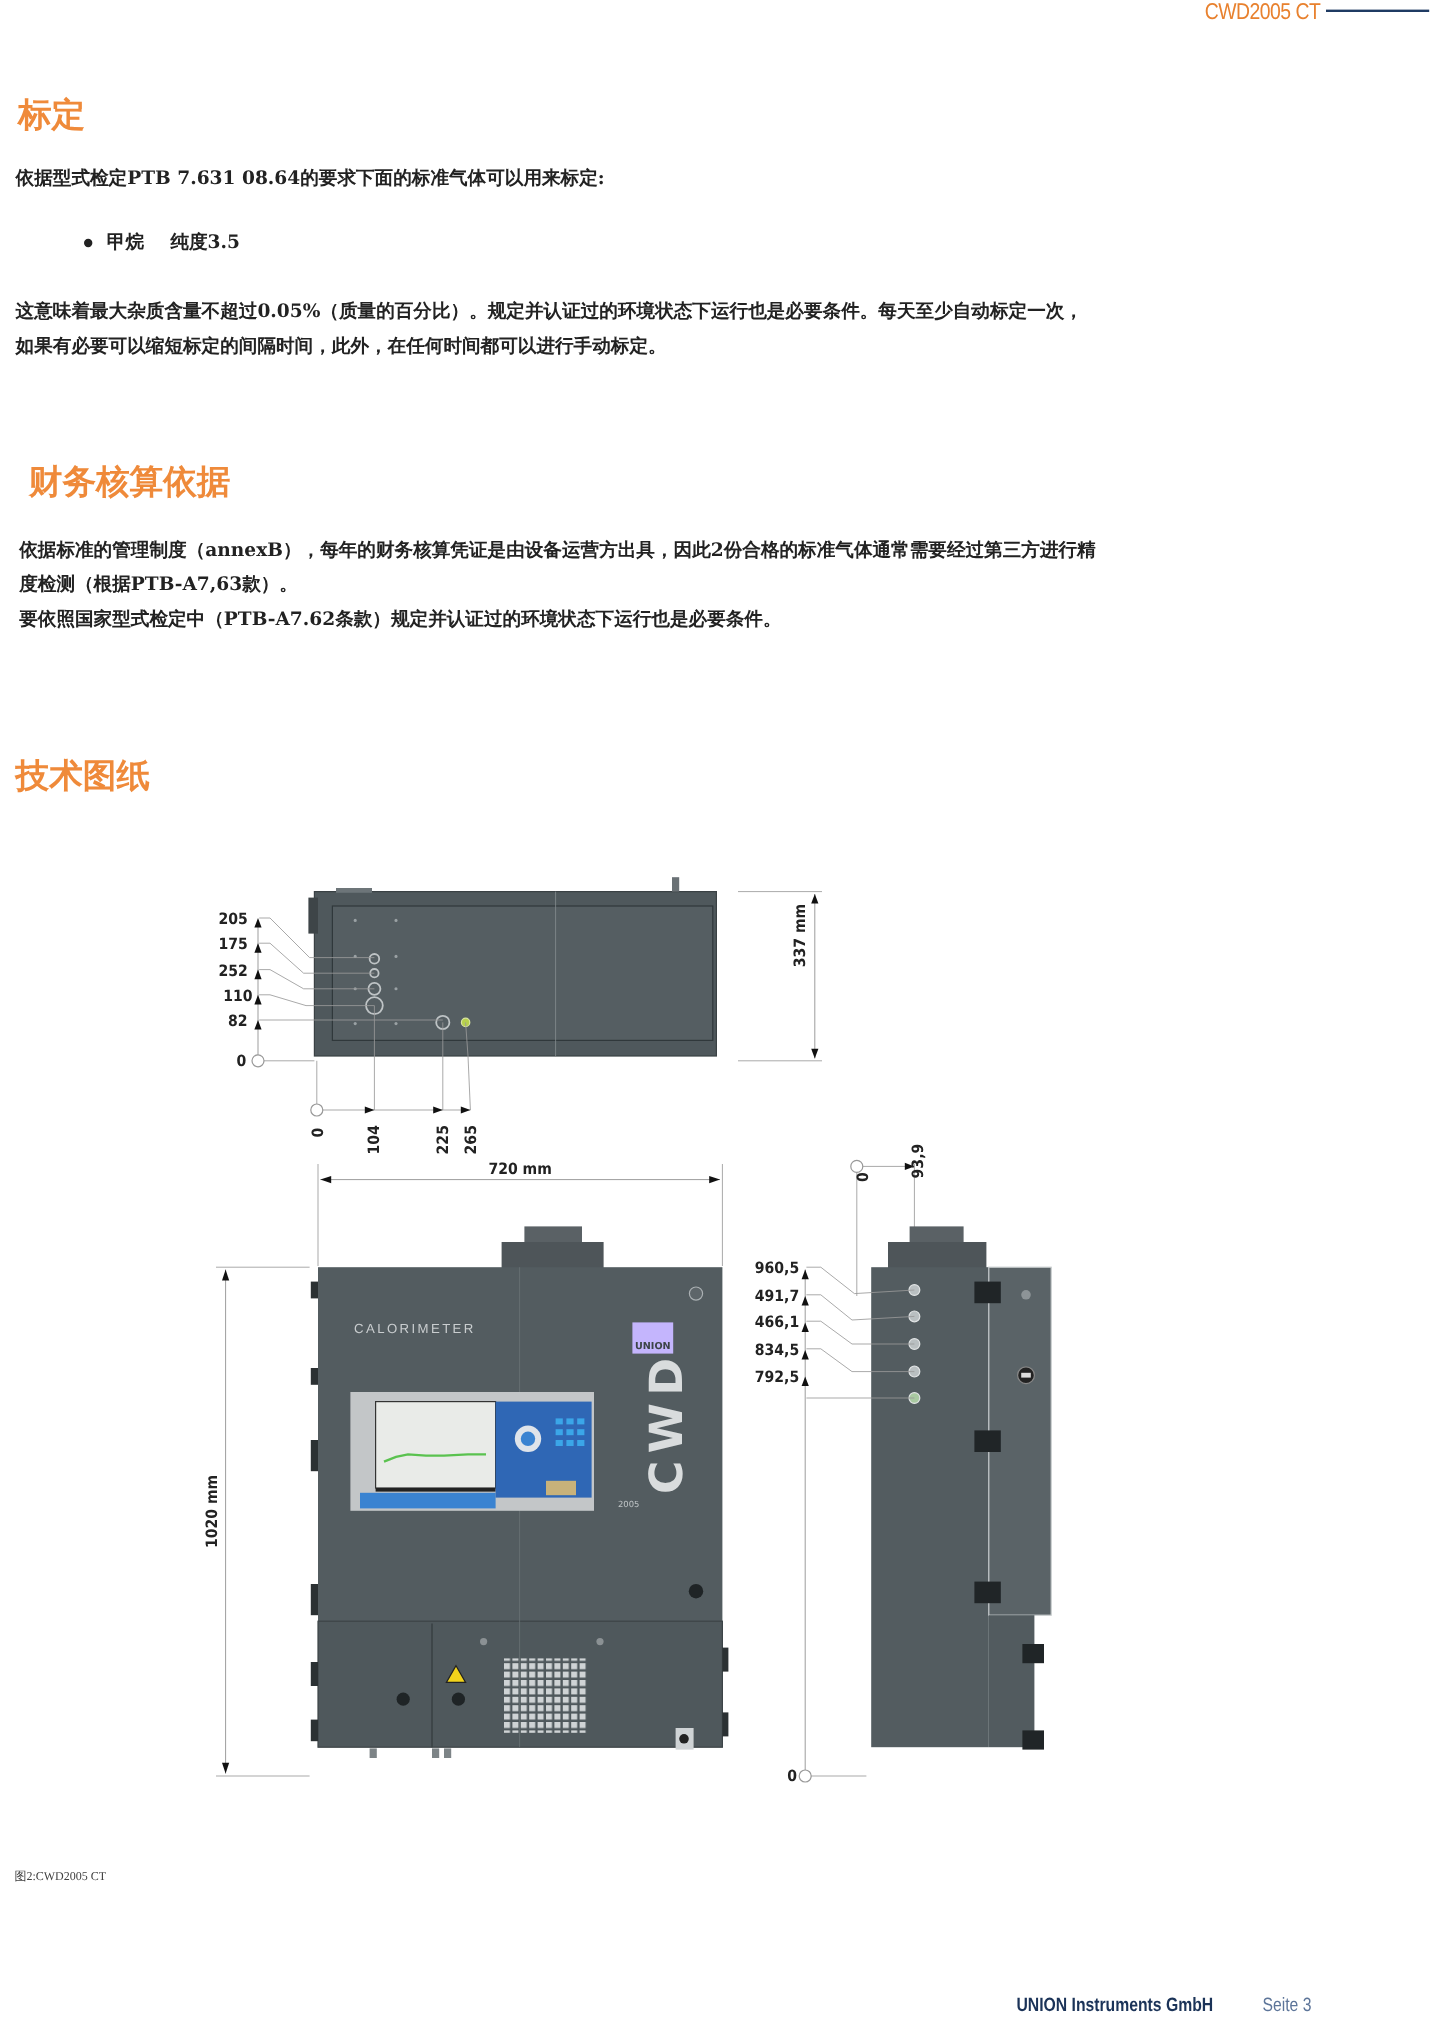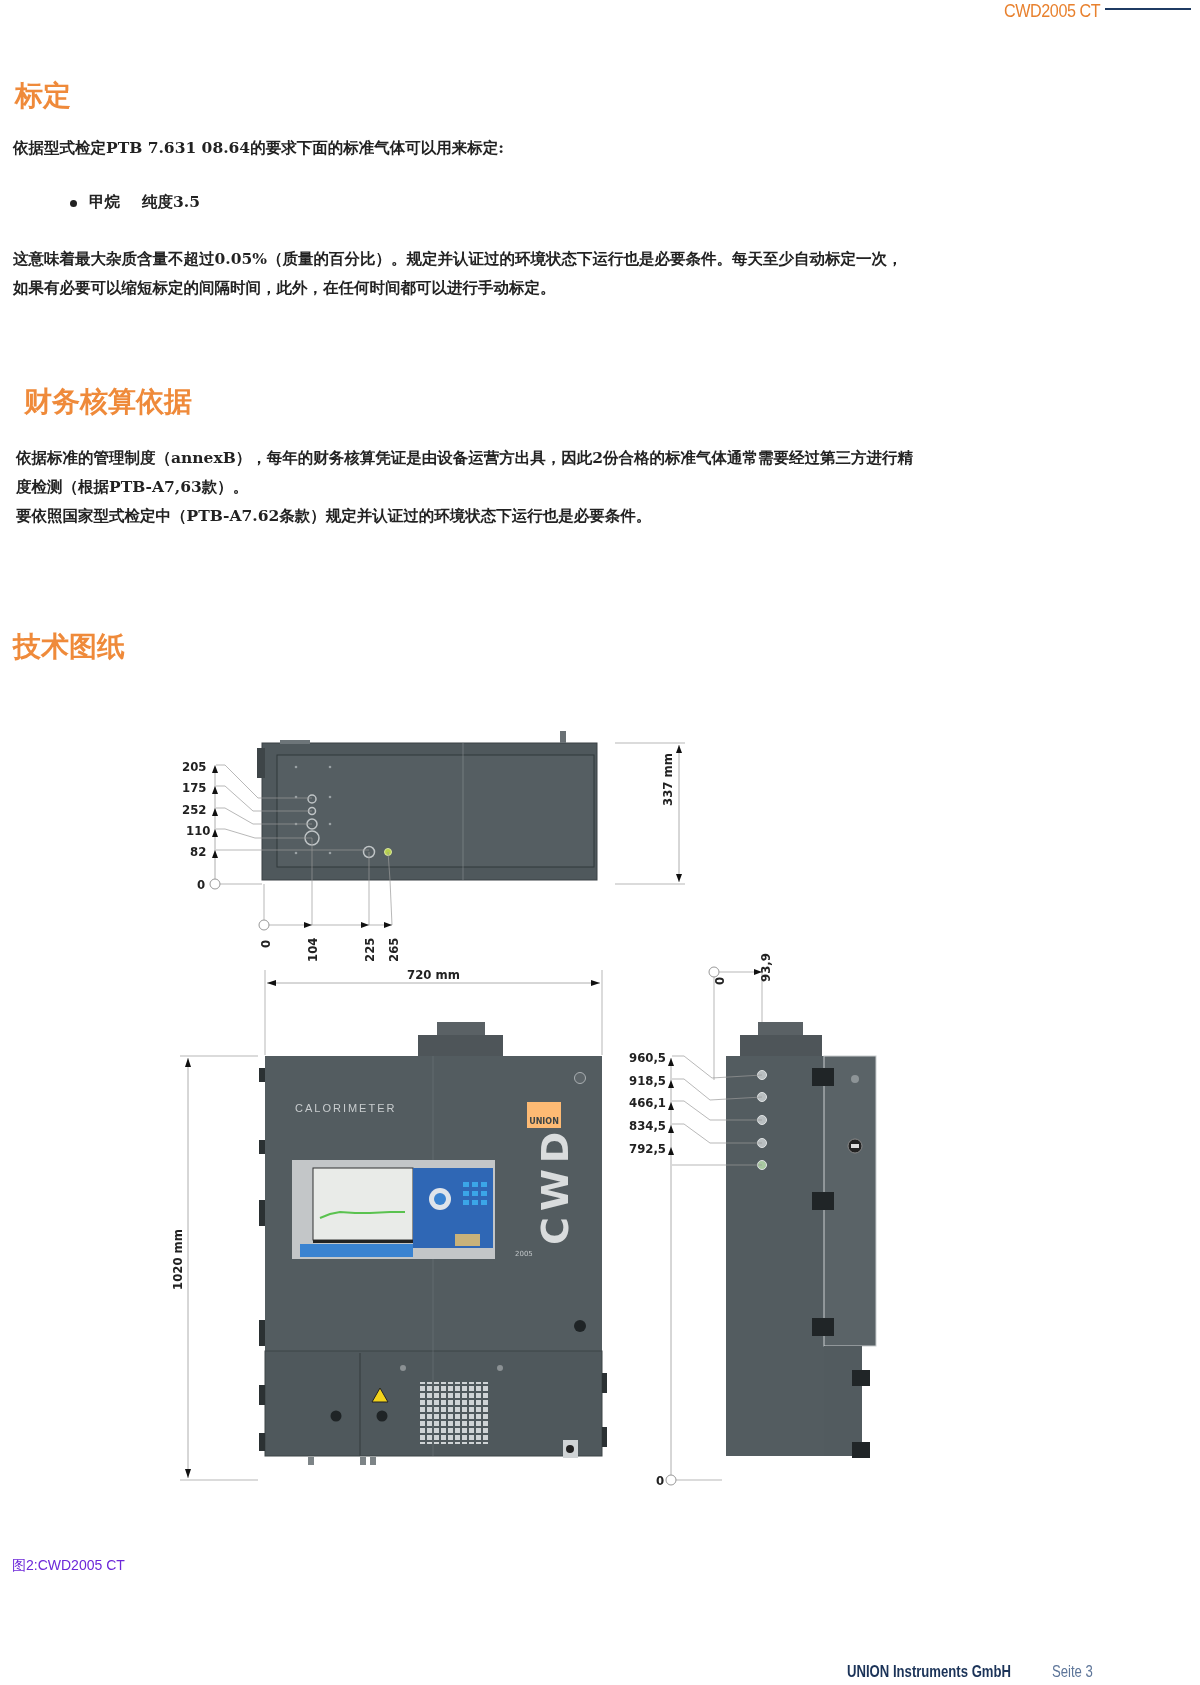--- a/index.html
+++ b/index.html
@@ -5,21 +5,21 @@
   html, body { margin:0; padding:0; background:#fff; }
   body { width:1200px; height:1685px; position:relative; overflow:hidden;
          font-family:"DejaVu Serif","Liberation Serif",serif; color:#222; }
   .abs { position:absolute; }
   .hdr-title { right:100px; top:0px; font-family:"Liberation Sans",sans-serif; font-size:19px;
                color:#e8812e; letter-spacing:-0.5px; transform:scaleX(0.85); transform-origin:right top; }
   .hdr-line { left:1105px; top:8px; width:86px; height:2px; background:#1f3b63; }
   .h1 { font-family:"DejaVu Sans","Liberation Sans",sans-serif; color:#ef8a3a; font-size:28px; font-weight:bold; margin:0; }
   .p { font-size:15.5px; line-height:30px; margin:0; white-space:nowrap;font-weight:bold; }
   .bullet-dot { display:inline-block; width:7px; height:7px; border-radius:50%; background:#222; margin-right:12px; vertical-align:middle; }
-  .caption { font-size:14px; color:#6d28d9; font-family:Liberation Sans, sans-serif; }
+  .caption { font-size:10px; color:#404040; font-family:Liberation Serif, serif; }
   .footer-company { font-family:"Liberation Sans",sans-serif; font-size:16px; color:#1b3358; font-weight:bold; transform:scaleX(0.82); transform-origin:left top; }
   .footer-page { font-family:"Liberation Sans",sans-serif; font-size:16px; color:#5d7599; transform:scaleX(0.82); transform-origin:left top; }
   .dim { font-family:"DejaVu Sans Condensed","DejaVu Sans",sans-serif; font-weight:bold; font-size:13px; color:#222; }
 </style>
 </head>
 <body>
 
 <div class="abs hdr-title">CWD2005 CT</div>
 <div class="abs hdr-line"></div>
 
@@ -232,27 +232,27 @@
 <div class="abs dim" style="left:190px;top:844px">82</div>
 <div class="abs dim" style="left:197px;top:877px">0</div>
 <div class="abs dim" style="left:660px;top:806px;transform:rotate(-90deg);transform-origin:left top">337 mm</div>
 <div class="abs dim" style="left:258px;top:948px;transform:rotate(-90deg);transform-origin:left top">0</div>
 <div class="abs dim" style="left:305px;top:962px;transform:rotate(-90deg);transform-origin:left top">104</div>
 <div class="abs dim" style="left:362px;top:962px;transform:rotate(-90deg);transform-origin:left top">225</div>
 <div class="abs dim" style="left:386px;top:962px;transform:rotate(-90deg);transform-origin:left top">265</div>
 <div class="abs dim" style="left:407px;top:967px">720 mm</div>
 <div class="abs dim" style="left:170px;top:1290px;transform:rotate(-90deg);transform-origin:left top">1020 mm</div>
 <div class="abs" style="left:295px;top:1102px;color:#c9cdcf;font-family:Liberation Sans, sans-serif;font-size:11px;letter-spacing:2px">CALORIMETER</div>
-<div class="abs" style="left:527px;top:1102px;width:34px;height:26px;background:#fdba74;color:#3c4447;font:bold 8px 'DejaVu Sans',sans-serif;text-align:center;line-height:40px">UNION</div>
+<div class="abs" style="left:527px;top:1102px;width:34px;height:26px;background:#c4b5fd;color:#3c4447;font:bold 8px 'DejaVu Sans',sans-serif;text-align:center;line-height:40px">UNION</div>
 <div class="abs" style="left:533px;top:1245px;transform:rotate(-90deg);transform-origin:left top;color:#d9dcdd;font:bold 38px 'DejaVu Sans',sans-serif;letter-spacing:6px">CWD</div>
 <div class="abs" style="left:515px;top:1250px;color:#c0c5c7;font:7px 'DejaVu Sans',sans-serif">2005</div>
 <div class="abs dim" style="left:712px;top:985px;transform:rotate(-90deg);transform-origin:left top">0</div>
 <div class="abs dim" style="left:758px;top:982px;transform:rotate(-90deg);transform-origin:left top">93,9</div>
 <div class="abs dim" style="left:629px;top:1050px">960,5</div>
-<div class="abs dim" style="left:629px;top:1073px">918,5</div>
+<div class="abs dim" style="left:629px;top:1073px">491,7</div>
 <div class="abs dim" style="left:629px;top:1095px">466,1</div>
 <div class="abs dim" style="left:629px;top:1118px">834,5</div>
 <div class="abs dim" style="left:629px;top:1141px">792,5</div>
 <div class="abs dim" style="left:656px;top:1473px">0</div>
 
 <div class="abs caption" style="left:12px;top:1557px">图2:CWD2005 CT</div>
 
 <div class="abs footer-company" style="left:847px;top:1663px">UNION Instruments GmbH</div>
 <div class="abs footer-page" style="left:1052px;top:1663px">Seite 3</div>
 

